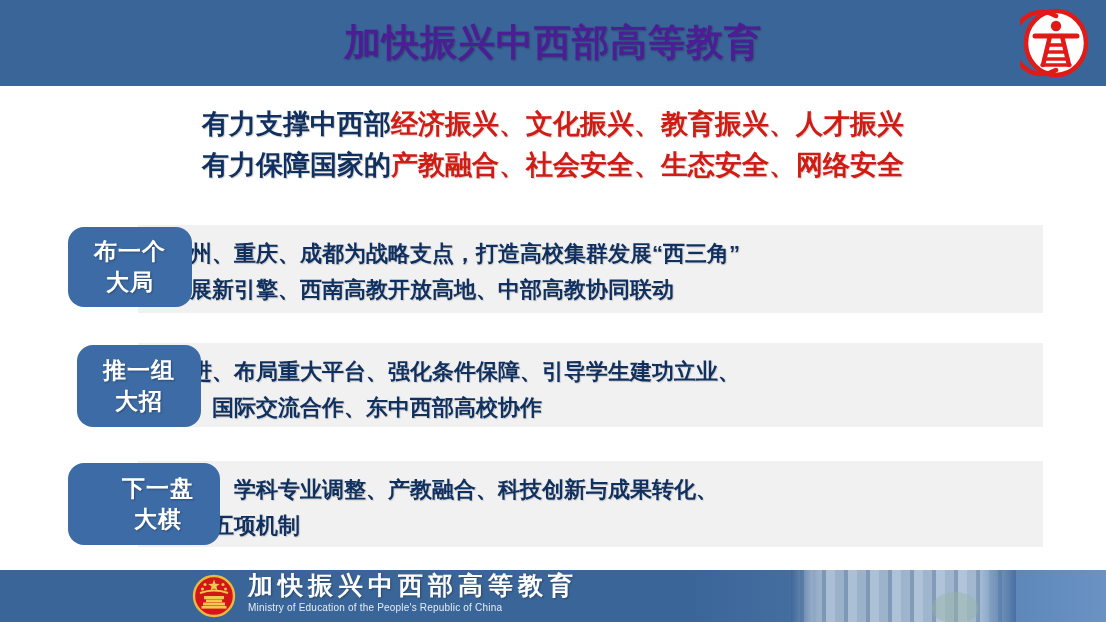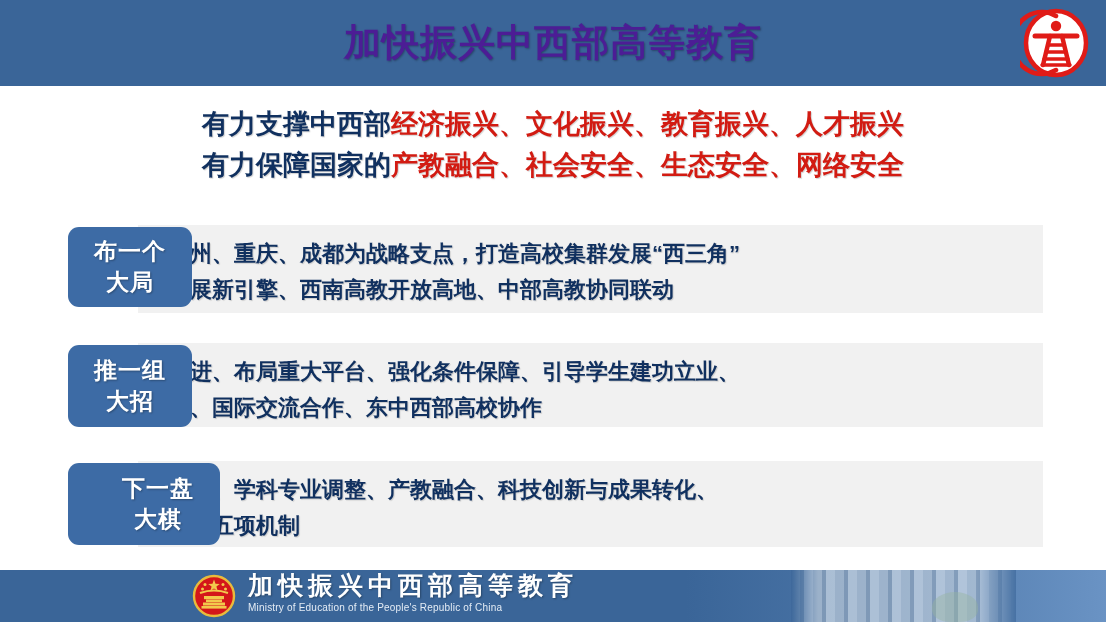--- a/index.html
+++ b/index.html
@@ -89,34 +89,34 @@
     background: #f1f1f1;
   }
 
   .tag {
     position: absolute;
     left: 68px;
     top: 2px;
     width: 124px;
     height: 80px;
     background: #3d6ba5;
-    border-radius: 11px;
+    border-radius: 16px;
     display: flex;
     flex-direction: column;
     align-items: center;
     justify-content: center;
     color: #ffffff;
     font-size: 23px;
     font-weight: bold;
     line-height: 31px;
     letter-spacing: 1px;
     text-shadow: 1px 1px 2px rgba(0,0,0,0.30);
     z-index: 2;
   }
-  .row-2 .tag { top: 2px; height: 82px; }
+  .row-2 .tag { top: 2px; height: 82px; margin-left: 9px; }
   .row-3 .tag { top: 2px; height: 82px; padding-left: 28px; }
 
   .panel-text {
     position: absolute;
     left: 80px;
     top: 11px;
     width: 815px;
     color: #10305f;
     font-size: 22px;
     font-weight: bold;

